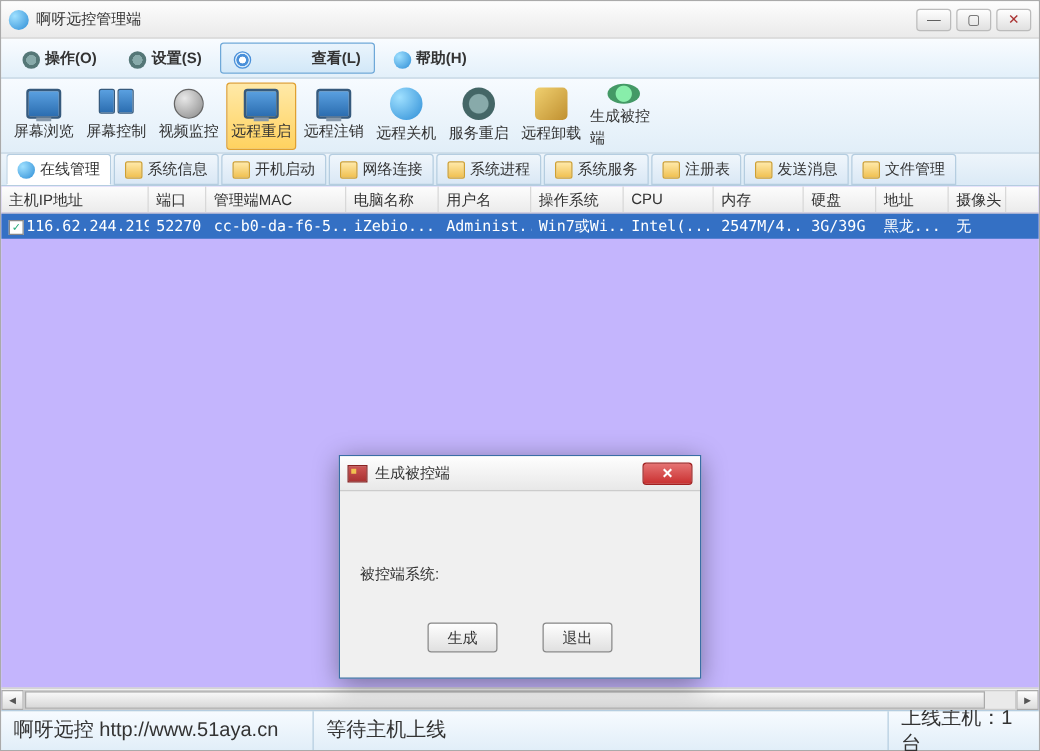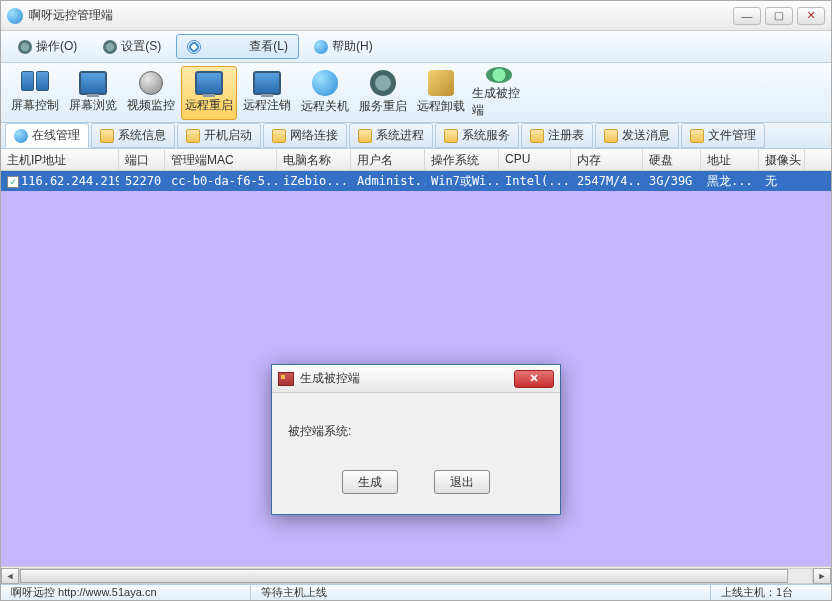--- a/index.html
+++ b/index.html
@@ -5,21 +5,21 @@
 * { margin: 0; padding: 0; box-sizing: border-box; }
 body { font-family: "Microsoft YaHei", "SimSun", sans-serif; font-size: 12px; background: #fff; overflow: hidden; }
 .window { width: 832px; height: 601px; background: #f0f0f0; border: 1px solid #aaa; display: flex; flex-direction: column; }
 .titlebar { height: 30px; background: linear-gradient(#fdfdfd,#eaeaea); border-bottom: 1px solid #ccc; display: flex; align-items: center; padding: 0 6px; }
 .titlebar .globe { width:16px; height:16px; border-radius:50%; background: radial-gradient(circle at 30% 30%, #9fe0ff, #2d8dd6); margin-right:6px; }
 .titlebar .title { flex:1; color:#333; }
 .winbtns { display:flex; gap:4px; }
 .winbtn { width:28px; height:18px; border:1px solid #bbb; border-radius:3px; background:linear-gradient(#fefefe,#e0e0e0); display:flex; align-items:center; justify-content:center; color:#555; font-size:11px; cursor:pointer; }
 .winbtn.x { color:#a33; }
 .menubar { height:32px; background:linear-gradient(#f9fcff,#e3f0fa); border-bottom:1px solid #b5cde0; display:flex; align-items:center; padding:0 6px; gap:4px; }
-.menuitem { padding:3px 10px; border:1px solid transparent; border-radius:3px; display:flex; align-items:center; gap:4px; cursor:pointer; color:#333; }
+.menuitem { padding:3px 10px; border:1px solid transparent; border-radius:3px; display:flex; align-items:flex-end; gap:4px; cursor:pointer; color:#333;font-weight:bold; }
 .menuitem.active { border:1px solid #6ea8d8; background:linear-gradient(#eaf4fc,#d2e8f8);gap:48px; }
 .menuitem .mi-icon { width:14px; height:14px; border-radius:50%; }
 .ic-cog { background: radial-gradient(circle,#8aa 40%,#577 42%); }
 .ic-search { background: radial-gradient(circle,#fff 30%,#4a90d9 35%,#4a90d9 55%,transparent 60%); border:1px solid #4a90d9; }
 .ic-help { background: radial-gradient(circle at 30% 30%,#9fe0ff,#2d8dd6); }
 .toolbar { height:60px; background:linear-gradient(#f7fbff,#e1eef8); border-bottom:1px solid #b5cde0; display:flex; align-items:center; padding:0 6px; gap:2px; }
 .tool { width:56px; height:54px; display:flex; flex-direction:column; align-items:center; justify-content:center; gap:2px; border:1px solid transparent; border-radius:3px; cursor:pointer; }
 .tool.active { background:linear-gradient(#ffe9a8,#ffd25f); border:1px solid #e0a030; }
 .tool-icon { width:28px; height:24px; }
 .monitor { background:linear-gradient(#5aa0e0,#2b6db0); border:2px solid #365a7d; border-radius:3px; position:relative; }
@@ -40,36 +40,36 @@
 .table-area { flex:1; background:#c4b5fd; overflow:hidden; display:flex; flex-direction:column; position:relative; }
 .thead { display:flex; height:22px; background:linear-gradient(#fdfdfd,#ebebeb); border-bottom:1px solid #ccc; }
 .th { border-right:1px solid #d8d8d8; padding:3px 6px; color:#333; font-size:12px; white-space:nowrap; overflow:hidden; }
 .trow { display:flex; height:20px; align-items:center; background:#3470c4; color:#fff; }
 .td { padding:2px 6px; font-size:12px; white-space:nowrap; overflow:hidden; font-family:"Consolas","SimSun",monospace; }
 .checkbox { width:12px; height:12px; border:1px solid #888; background:#fff; display:inline-flex; align-items:center; justify-content:center; color:#2a7; font-size:10px; margin-right:2px; }
 .scroll-h { height:18px; background:#f0f0f0; border-top:1px solid #ccc; display:flex; align-items:center; }
 .sc-btn { width:18px; height:16px; background:linear-gradient(#fefefe,#ddd); border:1px solid #aaa; display:flex; align-items:center; justify-content:center; font-size:9px; color:#555; }
 .sc-track { flex:1; height:16px; background:#eaeaea; position:relative; border:1px solid #ccc; }
 .sc-thumb { position:absolute; left:0; top:0; width:97%; height:100%; background:linear-gradient(#f8f8f8,#d8d8d8); border:1px solid #aaa; }
-.statusbar { height:16px; background:linear-gradient(#f7fbff,#e1eef8); border-top:1px solid #b5cde0; display:flex; align-items:center; font-size:11px; color:#333; }
+.statusbar { height:32px; background:linear-gradient(#f7fbff,#e1eef8); border-top:1px solid #b5cde0; display:flex; align-items:center; font-size:16px; color:#333; }
 .status-seg { padding:0 10px; border-right:1px solid #b5cde0; height:100%; display:flex; align-items:center; }
 .status-seg.s1 { width:250px; }
 .status-seg.s2 { flex:1; }
 .status-seg.s3 { width:120px; border-right:none; }
 
 
 .dialog { position:absolute; left:270px; top:215px; width:290px; background:#f0f0f0; border:1px solid #3a6ea5; box-shadow:0 4px 20px rgba(0,0,0,0.4); }
 .dlg-title { height:28px; background:linear-gradient(#fefefe,#e8e8e8); border-bottom:1px solid #ccc; display:flex; align-items:center; padding:0 6px; }
 .dlg-title .dlg-ic { width:16px; height:14px; background:linear-gradient(#c55,#a33); border:1px solid #822; margin-right:6px; position:relative; }
 .dlg-title .dlg-ic::before { content:""; position:absolute; left:2px; top:2px; width:4px; height:4px; background:#f0c050; }
 .dlg-title-text { flex:1; color:#333; }
 .dlg-close { width:40px; height:18px; background:linear-gradient(#e57373,#c93030); border:1px solid #a02020; border-radius:3px; display:flex; align-items:center; justify-content:center; color:#fff; font-size:11px; font-weight:bold; cursor:pointer; }
 .dlg-body { padding:30px 16px 20px; }
 .dlg-row { display:flex; align-items:center; gap:8px; margin-bottom:30px; }
-.dlg-label { color:#333; }
+.dlg-label { color:#333;margin-top:28px; }
 .dlg-select { flex:1; height:22px; border:1px solid #888; background:#fff; padding:0 6px; display:flex; align-items:center; justify-content:space-between; font-family:"Consolas","SimSun",monospace; cursor:pointer; }
 .dlg-select .arrow { font-size:9px; color:#333; }
 .dlg-btns { display:flex; justify-content:center; gap:36px; }
 .dlg-btn { width:56px; height:24px; background:linear-gradient(#fefefe,#e0e0e0); border:1px solid #888; border-radius:3px; display:flex; align-items:center; justify-content:center; cursor:pointer; color:#333; }
 
 .c-ip{width:118px} .c-port{width:46px} .c-mac{width:112px} .c-pc{width:74px} .c-user{width:74px} .c-os{width:74px} .c-cpu{width:72px} .c-mem{width:72px} .c-disk{width:58px} .c-addr{width:58px} .c-cam{width:46px}
 </style>
 </head>
 <body>
 
@@ -98,29 +98,29 @@
         <span>查看(L)</span>
       </div>
     <div class="menuitem">
         <span class="mi-icon ic-help"></span>
         <span>帮助(H)</span>
       </div>
   </div>
 
   <div class="toolbar">
     <div class="tool">
+        <div class="tool-icon monitor"></div>
+        <div class="tool-label">屏幕浏览</div>
+      </div>
+    <div class="tool">
         <div class="tool-icon dual-monitor">
           <div class="m"></div>
           <div class="m"></div>
         </div>
         <div class="tool-label">屏幕控制</div>
-      </div>
-    <div class="tool">
-        <div class="tool-icon monitor"></div>
-        <div class="tool-label">屏幕浏览</div>
       </div>
     <div class="tool">
         <div class="tool-icon camera"></div>
         <div class="tool-label">视频监控</div>
       </div>
     <div class="tool active">
         <div class="tool-icon monitor"></div>
         <div class="tool-label">远程重启</div>
       </div>
     <div class="tool">

